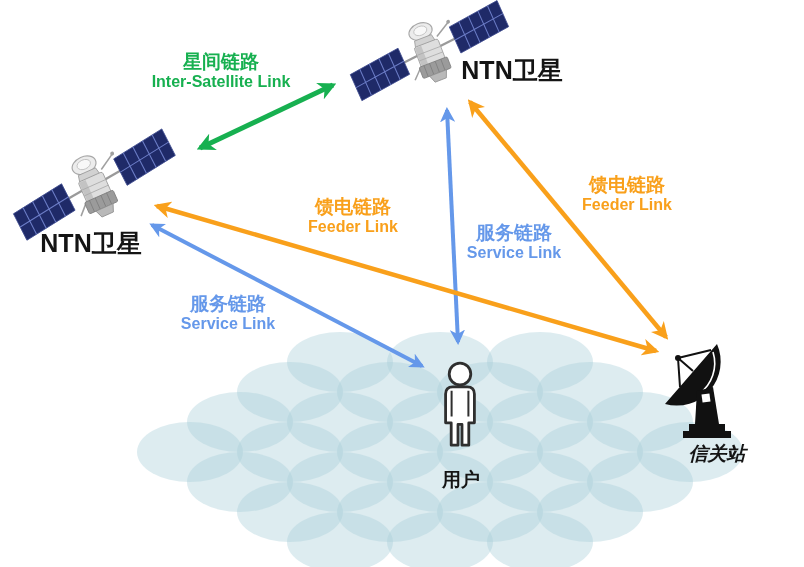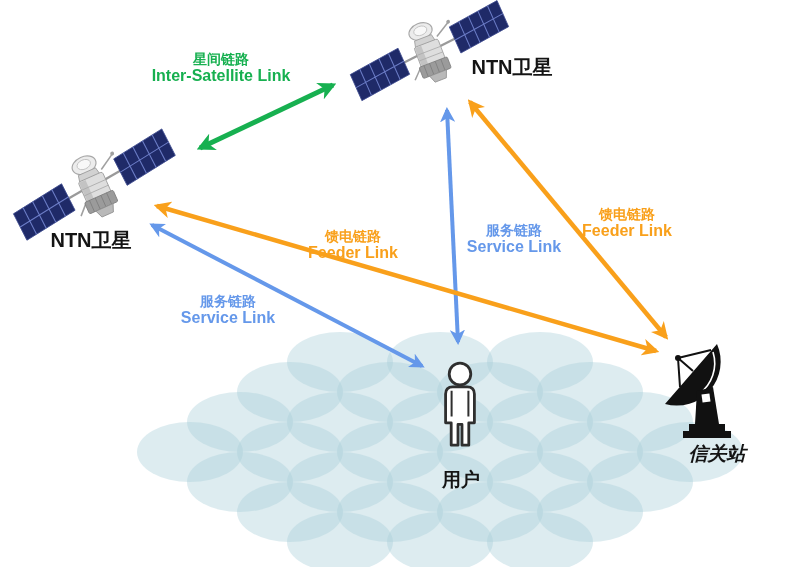--- a/index.html
+++ b/index.html
@@ -23,34 +23,34 @@
   .mk-blue{fill:var(--blue);}
   .link-label{
     position:absolute;
     transform:translateX(-50%);
     text-align:center;
     font-weight:bold;
     line-height:1.16;
     white-space:nowrap;
     user-select:none;
   }
-  .link-label .zh{font-size:14px;}
+  .link-label .zh{font-size:19px;}
   .link-label .en{font-size:16px;text-align:right;}
   .c-green{color:var(--green);}
-  .c-orange{color:var(--orange);margin-top:32px;}
+  .c-orange{color:var(--orange);}
   .c-blue{color:var(--blue);}
   .node-label{
     position:absolute;
     transform:translateX(-50%);
     color:var(--ink);
     font-weight:bold;
     white-space:nowrap;
     user-select:none;
   }
-  .node-label.big{font-size:20px;}
+  .node-label.big{font-size:25px;}
   .node-label.small{font-size:19px;}
 </style>
 </head>
 <body>
 
 <div id="stage">
 
   <svg id="gfx" width="804" height="567" viewBox="0 0 804 567">
     <defs>
       <marker id="mkG" viewBox="0 0 10 10" refX="8" refY="5" markerWidth="3.6" markerHeight="3.6" orient="auto-start-reverse">

